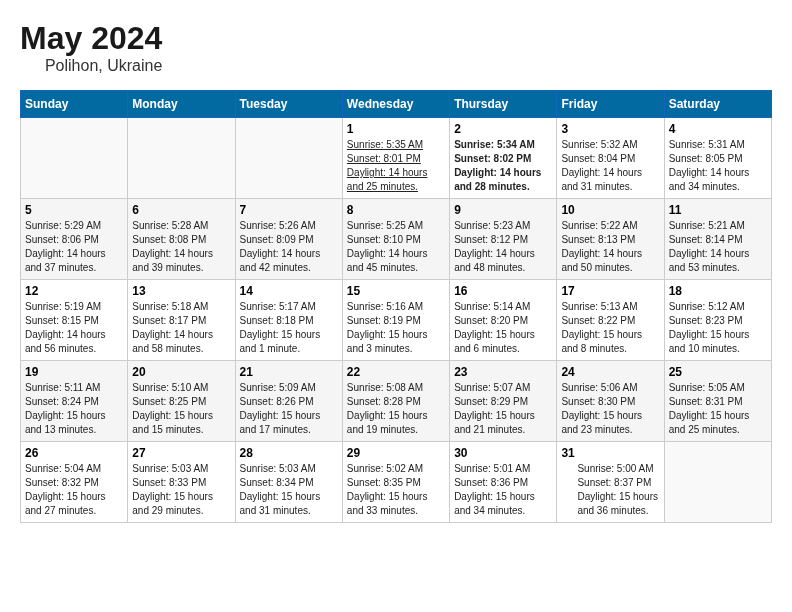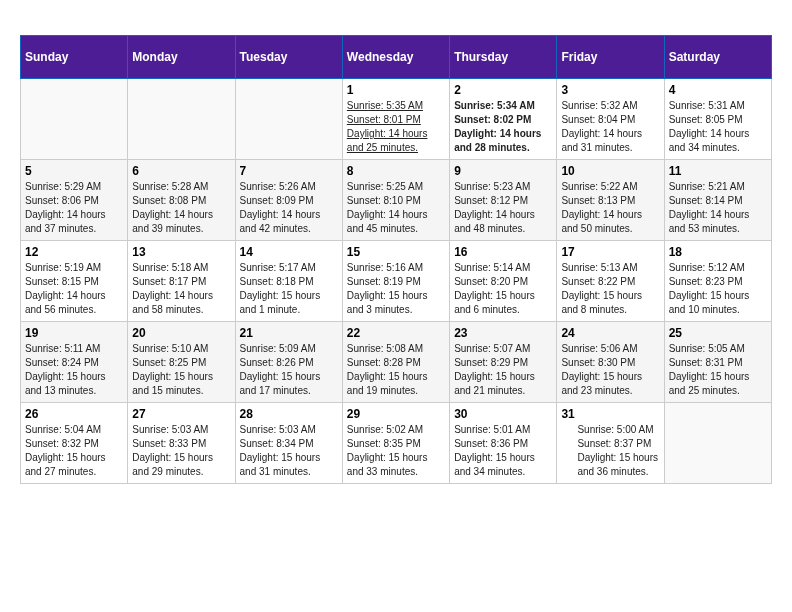--- a/index.html
+++ b/index.html
@@ -36,23 +36,23 @@
     .location {
       font-size: 16px;
       color: #333;
     }
     .calendar {
       width: 100%;
       border-collapse: collapse;
       font-size: 11px;
     }
     .calendar th {
-      background: #4c1d95;
+      background: #0369a1;
       color: #fff;
-      padding: 14px 4px;
+      padding: 6px 4px;
       text-align: left;
       font-size: 12px;
       border: 1px solid #1565c0;
     }
     .calendar td {
       border: 1px solid #ccc;
       vertical-align: top;
       padding: 4px;
       width: calc(100% / 7);
       min-height: 80px;
@@ -76,20 +76,22 @@
     }
     .calendar tr:nth-child(even) td.empty {
       background: #efefef;
     }
   </style>
 </head>
 <body>
 
 <div class="header">
   <div class="title-block">
+    <div class="month-title">May 2024</div>
+    <div class="location">Polihon, Ukraine</div>
   </div>
 </div>
 
 <table class="calendar">
   <thead>
     <tr>
     <th>Sunday</th>
         <th>Monday</th>
         <th>Tuesday</th>
         <th>Wednesday</th>

